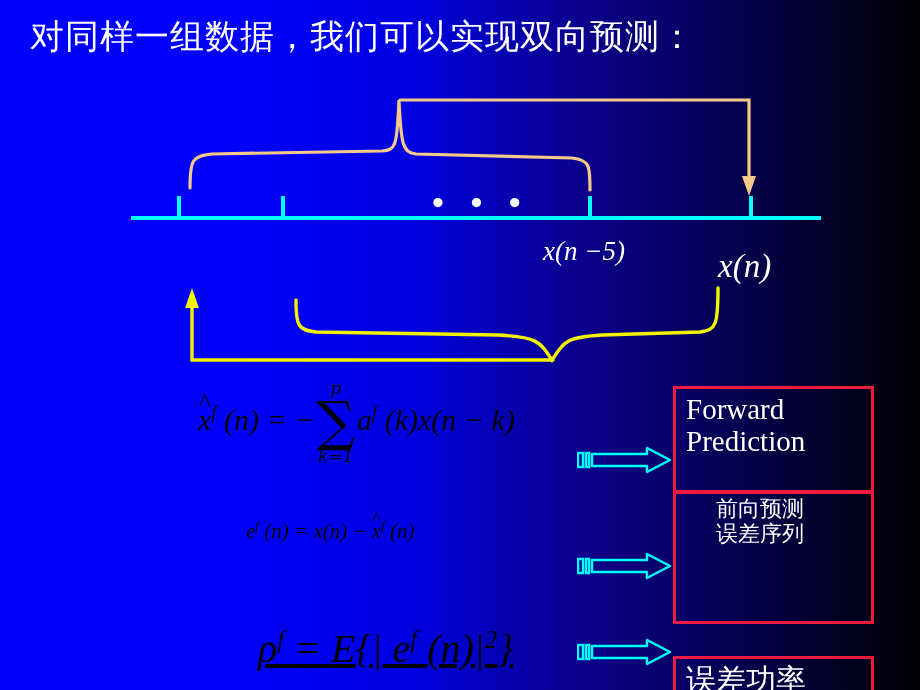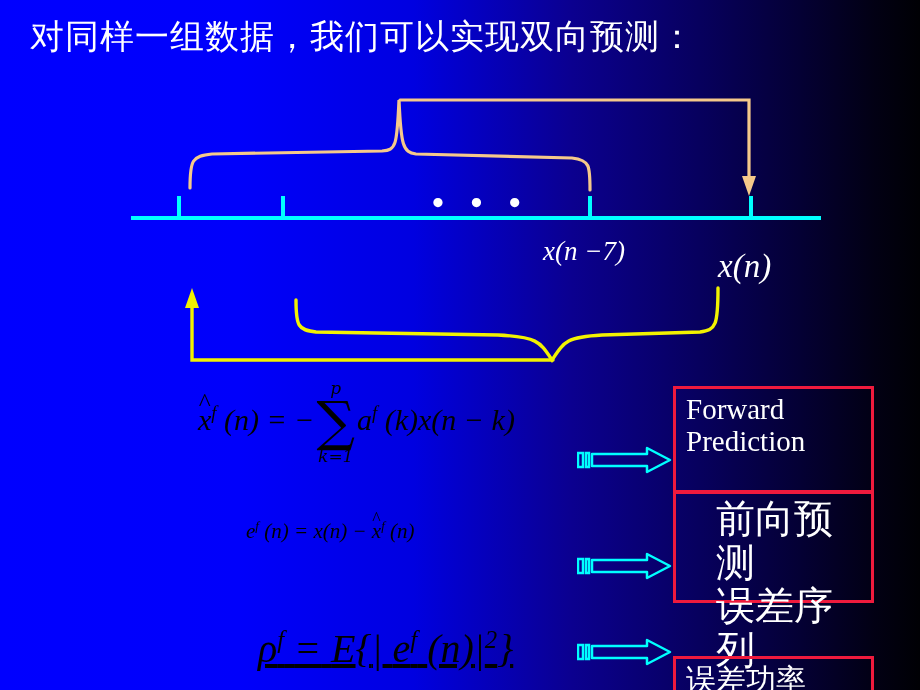--- a/index.html
+++ b/index.html
@@ -147,22 +147,22 @@
     line-height: 1.12;
     white-space: pre-line;
   }
   #box-1 {
     left: 673px; top: 367px; width: 201px; height: 108px;
     font-size: 29px;
     font-family: "Liberation Serif", "DejaVu Serif", serif;
     margin-top: 19px;
   }
   #box-2 {
-    left: 673px; top: 490px; width: 201px; height: 113px;
-    font-size: 39px;
+    left: 673px; top: 490px; width: 201px; height: 134px;
+    font-size: 22px;
     font-family: "DejaVu Serif", "Liberation Serif", serif;
     padding-left: 40px;
   }
   #box-3 {
     left: 673px; top: 656px; width: 201px; height: 79px;
     font-size: 30px;
     font-family: "DejaVu Serif", "Liberation Serif", serif;
   }
 
   
@@ -184,21 +184,21 @@
 
   <div id="axis"></div>
 
   <div class="tick" style="left:177px; top:196px;"></div>
   <div class="tick" style="left:281px; top:196px;"></div>
   <div class="tick" style="left:588px; top:196px;"></div>
   <div class="tick" style="left:749px; top:196px;"></div>
 
   <div id="ellipsis">• • •</div>
 
-  <div class="sample-label" id="lbl-n1">x(n −7)</div>
+  <div class="sample-label" id="lbl-n1">x(n −5)</div>
   <div class="sample-label" id="lbl-n">x(n)</div>
 
   <svg id="overlay" viewBox="0 0 920 690">
 
     <g fill="none" stroke="#f5c98a" stroke-width="3.2" stroke-linecap="round">
       <path d="M 190,188
                C 190,160 192,156 212,154
                L 382,151
                C 396,150 397,146 399,100
                C 401,146 403,152 416,154

